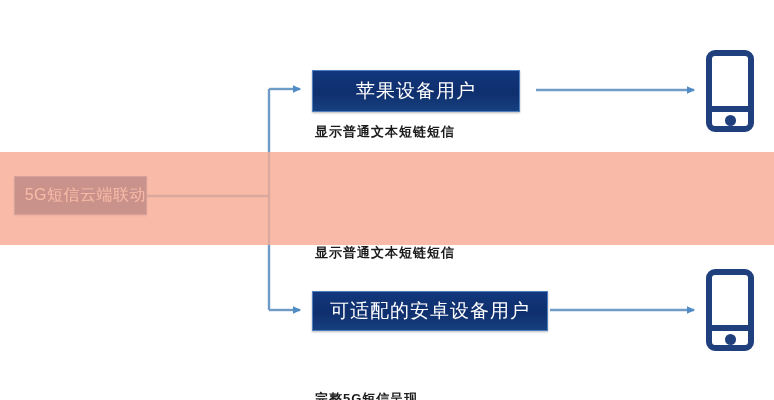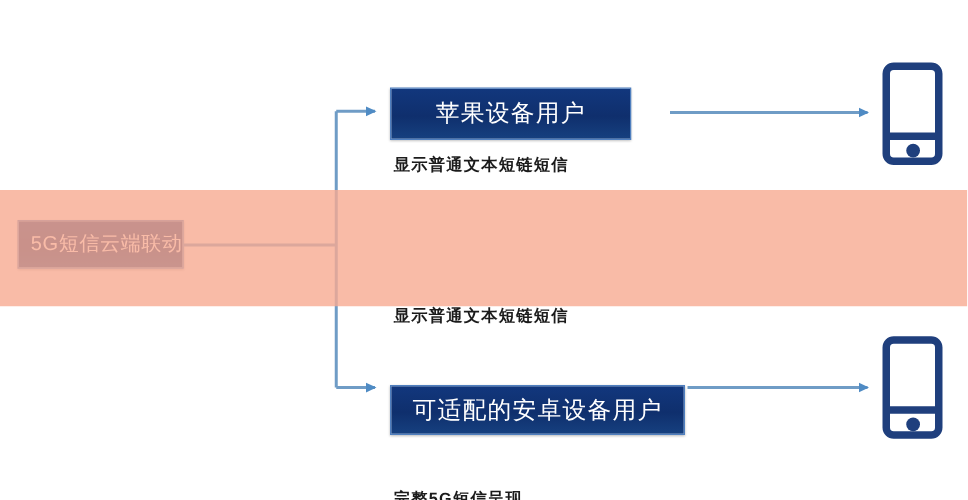--- a/index.html
+++ b/index.html
@@ -35,28 +35,28 @@
     align-items: center;
     justify-content: center;
     color: #ffffff;
     letter-spacing: 1px;
     white-space: nowrap;
   }
 
   #box-apple {
     left: 312px;
     top: 70px;
-    width: 193px;
+    width: 208px;
     height: 42px;
     font-size: 19px;
   }
 
   #box-android {
     left: 312px;
-    top: 308px;
+    top: 291px;
     width: 236px;
     height: 40px;
     font-size: 19px;
   }
 
   #box-source {
     left: 14px;
     top: 176px;
     width: 133px;
     height: 39px;

